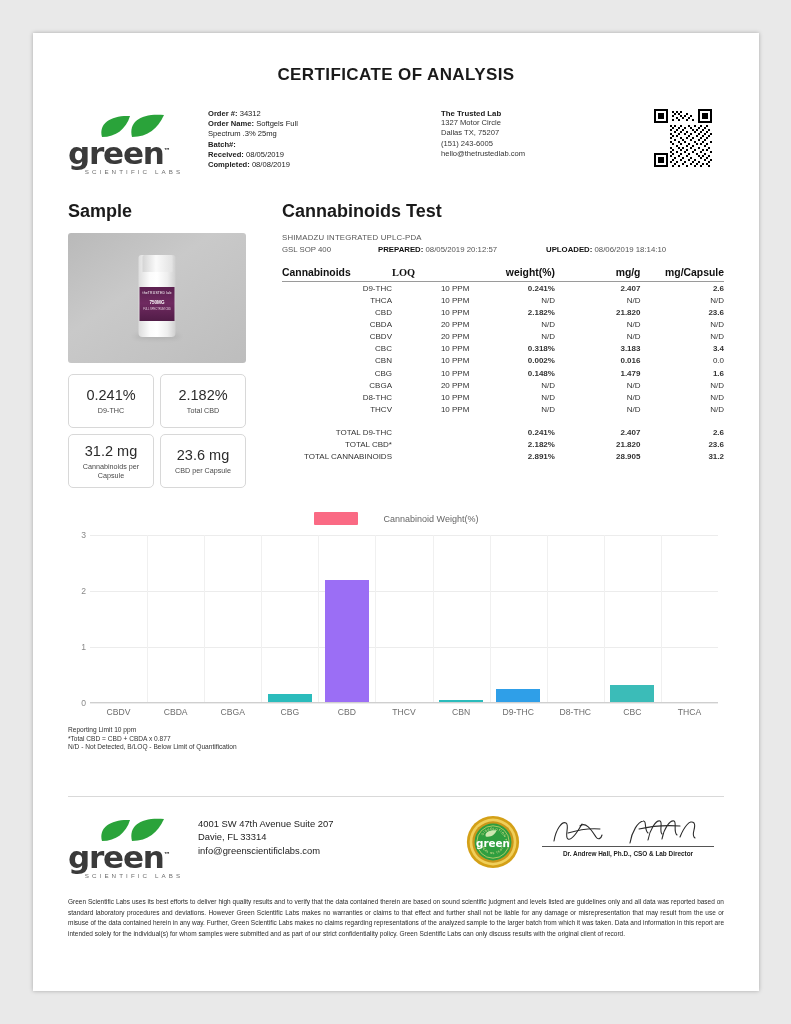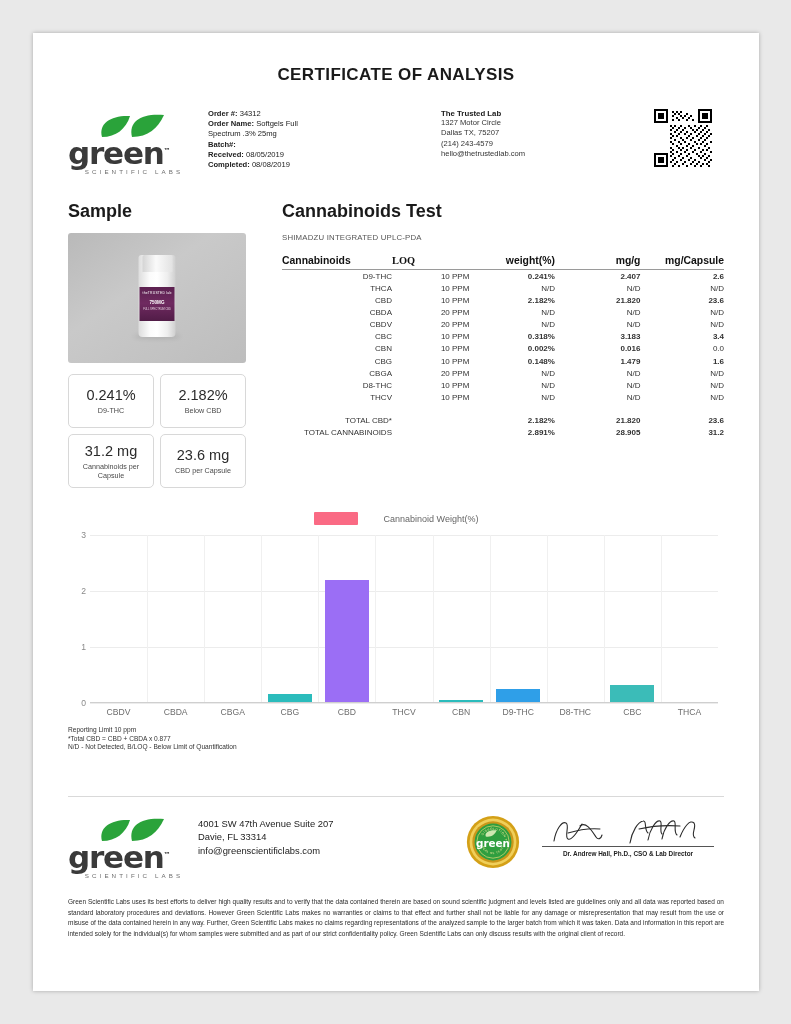--- a/index.html
+++ b/index.html
@@ -213,21 +213,21 @@
       <div class="kv"><span>Spectrum .3% 25mg</span></div>
       <div class="kv"><b>Batch#:</b> <span></span></div>
       <div class="kv"><b>Received:</b> <span>08/05/2019</span></div>
       <div class="kv"><b>Completed:</b> <span>08/08/2019</span></div>
     </div>
 
     <div class="client-cell">
       <div class="client-title">The Trusted Lab</div>
       <div class="client-line">1327 Motor Circle</div>
       <div class="client-line">Dallas TX, 75207</div>
-      <div class="client-line">(214) 243-4579</div>
+      <div class="client-line">(151) 243-6005</div>
       <div class="client-line">hello@thetrustedlab.com</div>
     </div>
 
     <div class="qr-cell">
       <svg class="qr" viewBox="0 0 29 29" shape-rendering="crispEdges">
         <rect width="29" height="29" fill="#fff"></rect>
         <g fill="#000">
           <rect x="0" y="0" width="7" height="1"></rect>
             <rect x="0" y="6" width="7" height="1"></rect>
           <rect x="0" y="0" width="1" height="7"></rect>
@@ -406,37 +406,42 @@
         </div>
       </div>
 
       <div class="result-grid">
         <div class="result-box">
           <div class="result-val">0.241%</div>
           <div class="result-lbl">D9-THC</div>
         </div>
         <div class="result-box">
           <div class="result-val">2.182%</div>
-          <div class="result-lbl">Below CBD</div>
+          <div class="result-lbl">Total CBD</div>
         </div>
         <div class="result-box">
           <div class="result-val">31.2 mg</div>
           <div class="result-lbl">Cannabinoids per Capsule</div>
         </div>
         <div class="result-box">
           <div class="result-val">23.6 mg</div>
           <div class="result-lbl">CBD per Capsule</div>
         </div>
       </div>
 
     </div>
 
     <div class="right-col">
       <div class="section-h">Cannabinoids Test</div>
       <div class="instrument">SHIMADZU INTEGRATED UPLC-PDA</div>
+      <div class="meta-row">
+        <div class="meta-sop">GSL SOP 400</div>
+        <div class="meta-prep"><b>PREPARED:</b> <span>08/05/2019 20:12:57</span></div>
+        <div><b>UPLOADED:</b> <span>08/06/2019 18:14:10</span></div>
+      </div>
 
       <table class="cann">
         <thead>
           <tr>
             <th class="c-name">Cannabinoids</th>
             <th class="c-loq">LOQ</th>
             <th>weight(%)</th>
             <th>mg/g</th>
             <th>mg/Capsule</th>
           </tr>
@@ -517,20 +522,27 @@
             <td class="c-loq">10 PPM</td>
             <td class="c-w">N/D</td>
             <td class="c-mgg">N/D</td>
             <td class="c-mgc">N/D</td>
           </tr>
 
           <tr class="spacer">
               <td colspan="5"></td>
             </tr>
 
+          <tr class="total">
+            <td class="c-name">TOTAL D9-THC</td>
+            <td class="c-loq"></td>
+            <td class="c-w val-b">0.241%</td>
+            <td class="c-mgg val-b">2.407</td>
+            <td class="c-mgc val-b">2.6</td>
+          </tr>
           <tr class="total">
             <td class="c-name">TOTAL CBD*</td>
             <td class="c-loq"></td>
             <td class="c-w val-b">2.182%</td>
             <td class="c-mgg val-b">21.820</td>
             <td class="c-mgc val-b">23.6</td>
           </tr>
           <tr class="total">
             <td class="c-name">TOTAL CANNABINOIDS</td>
             <td class="c-loq"></td>

